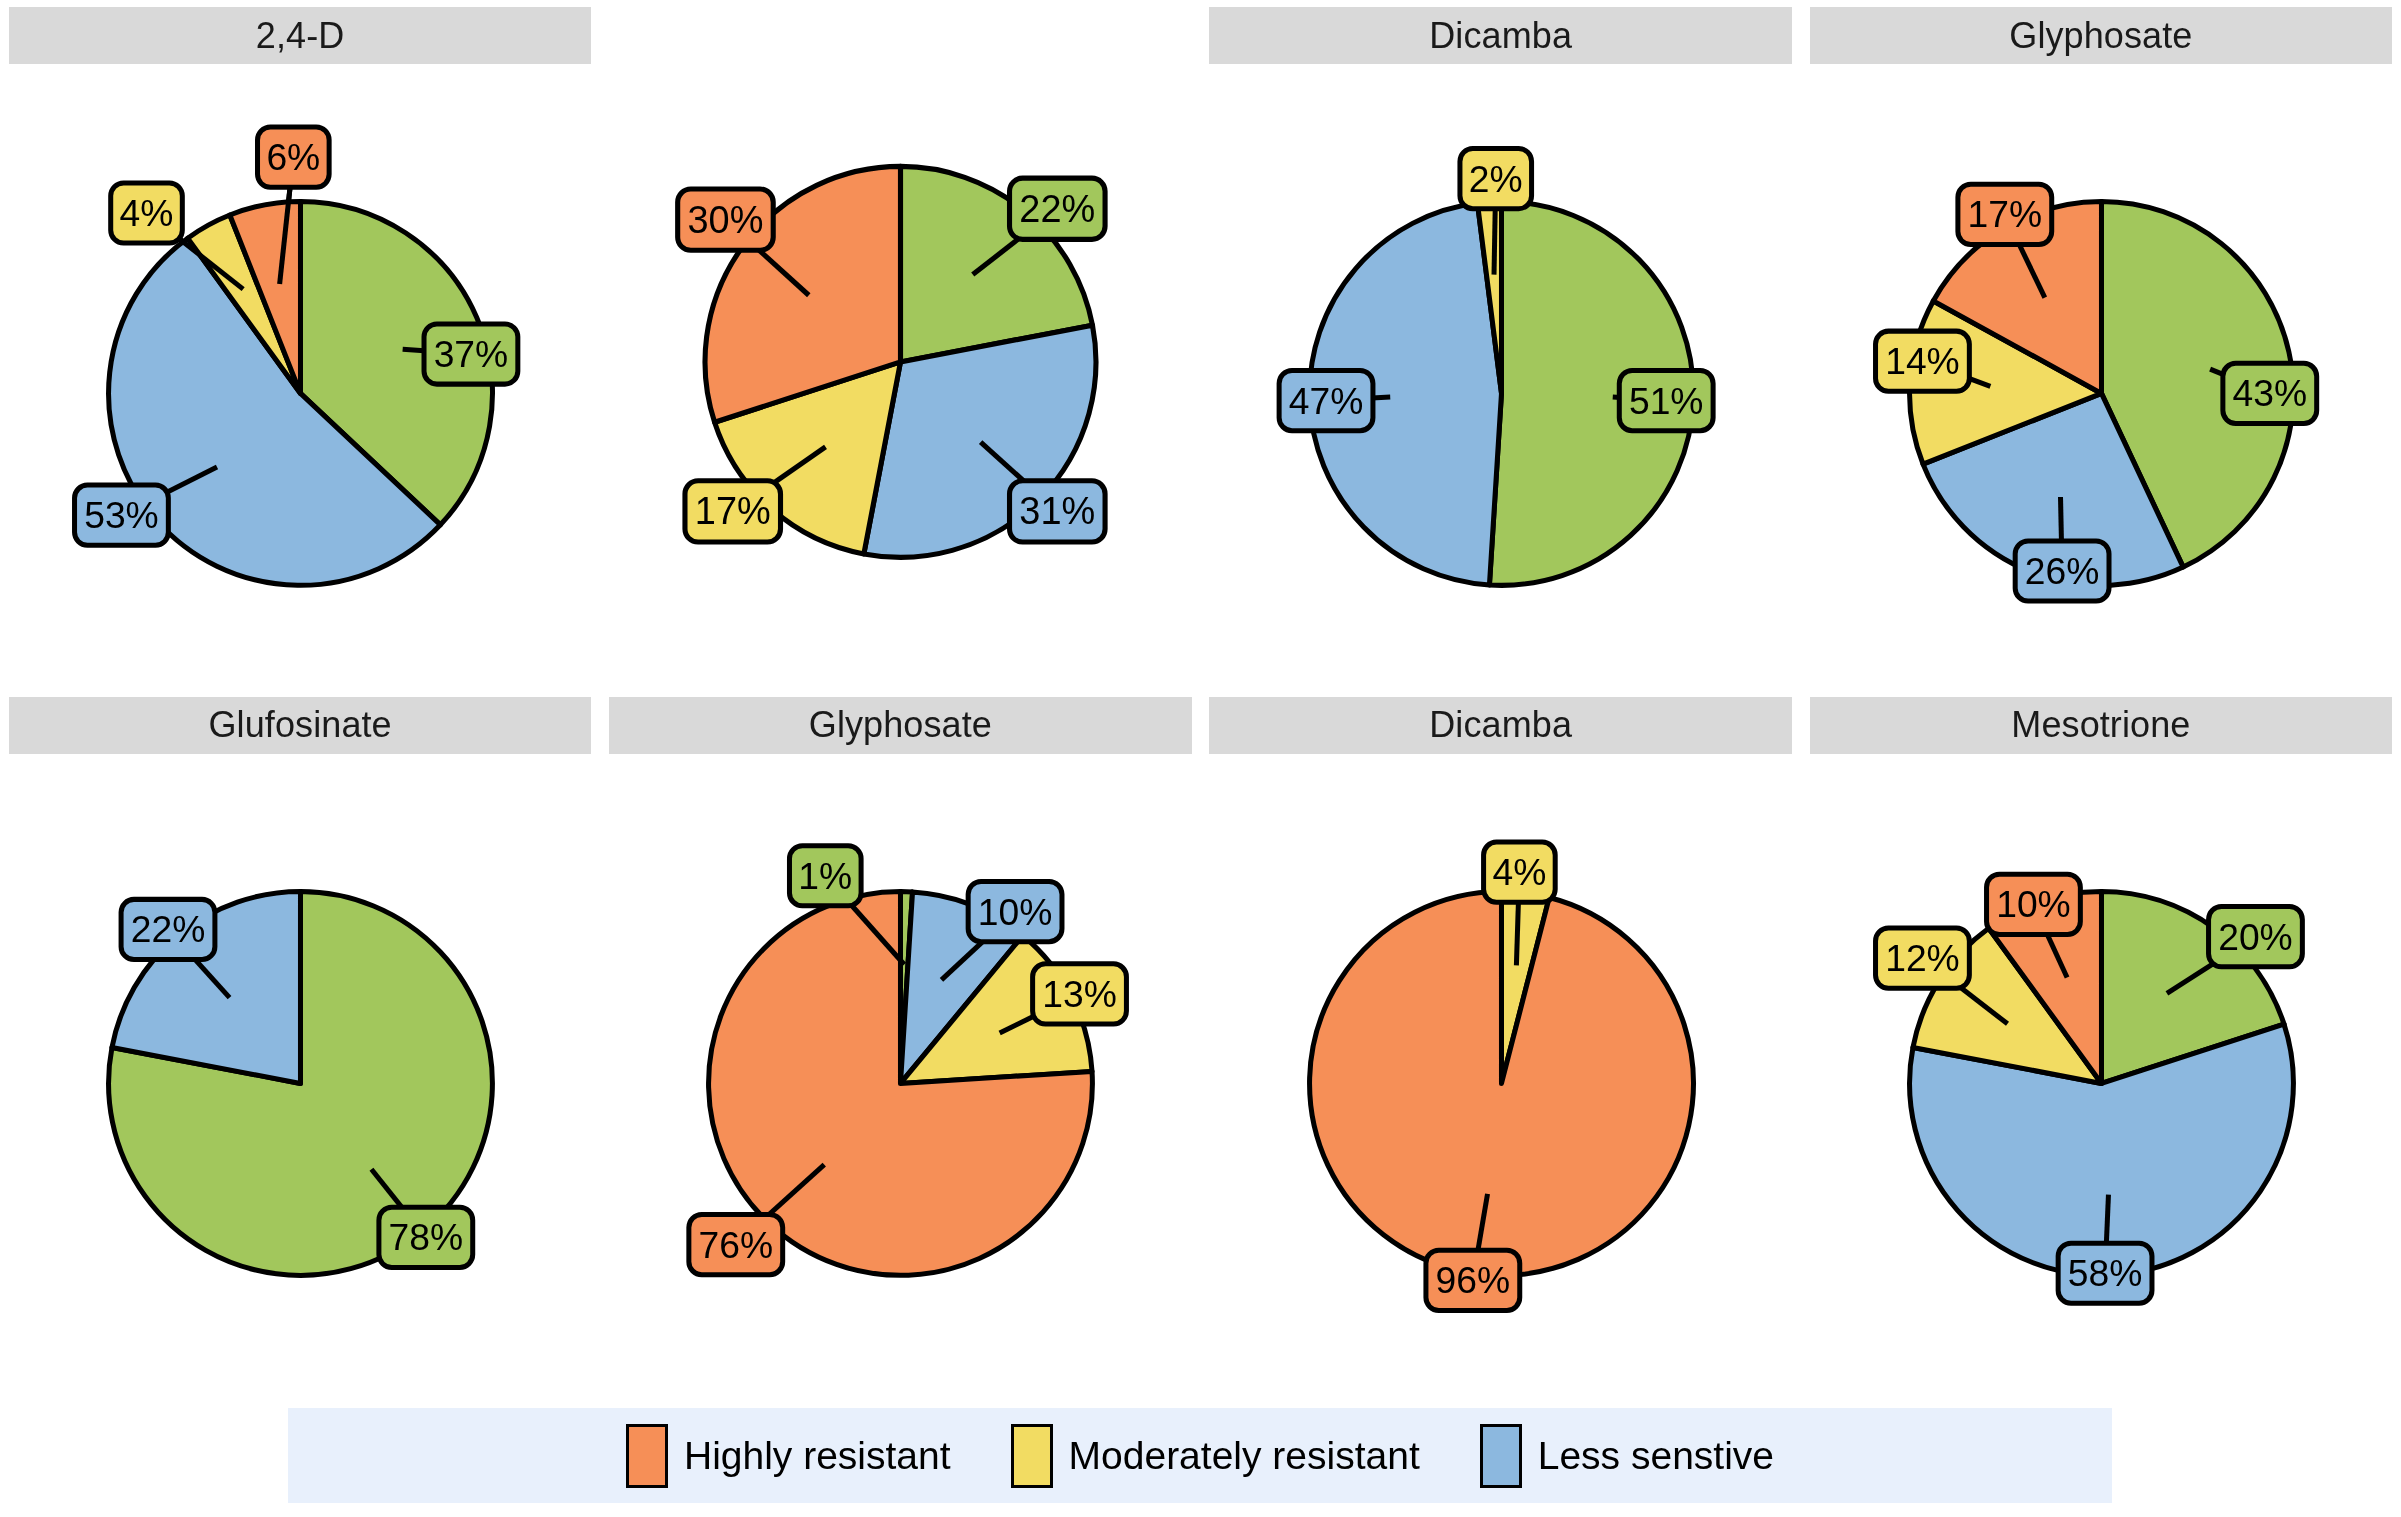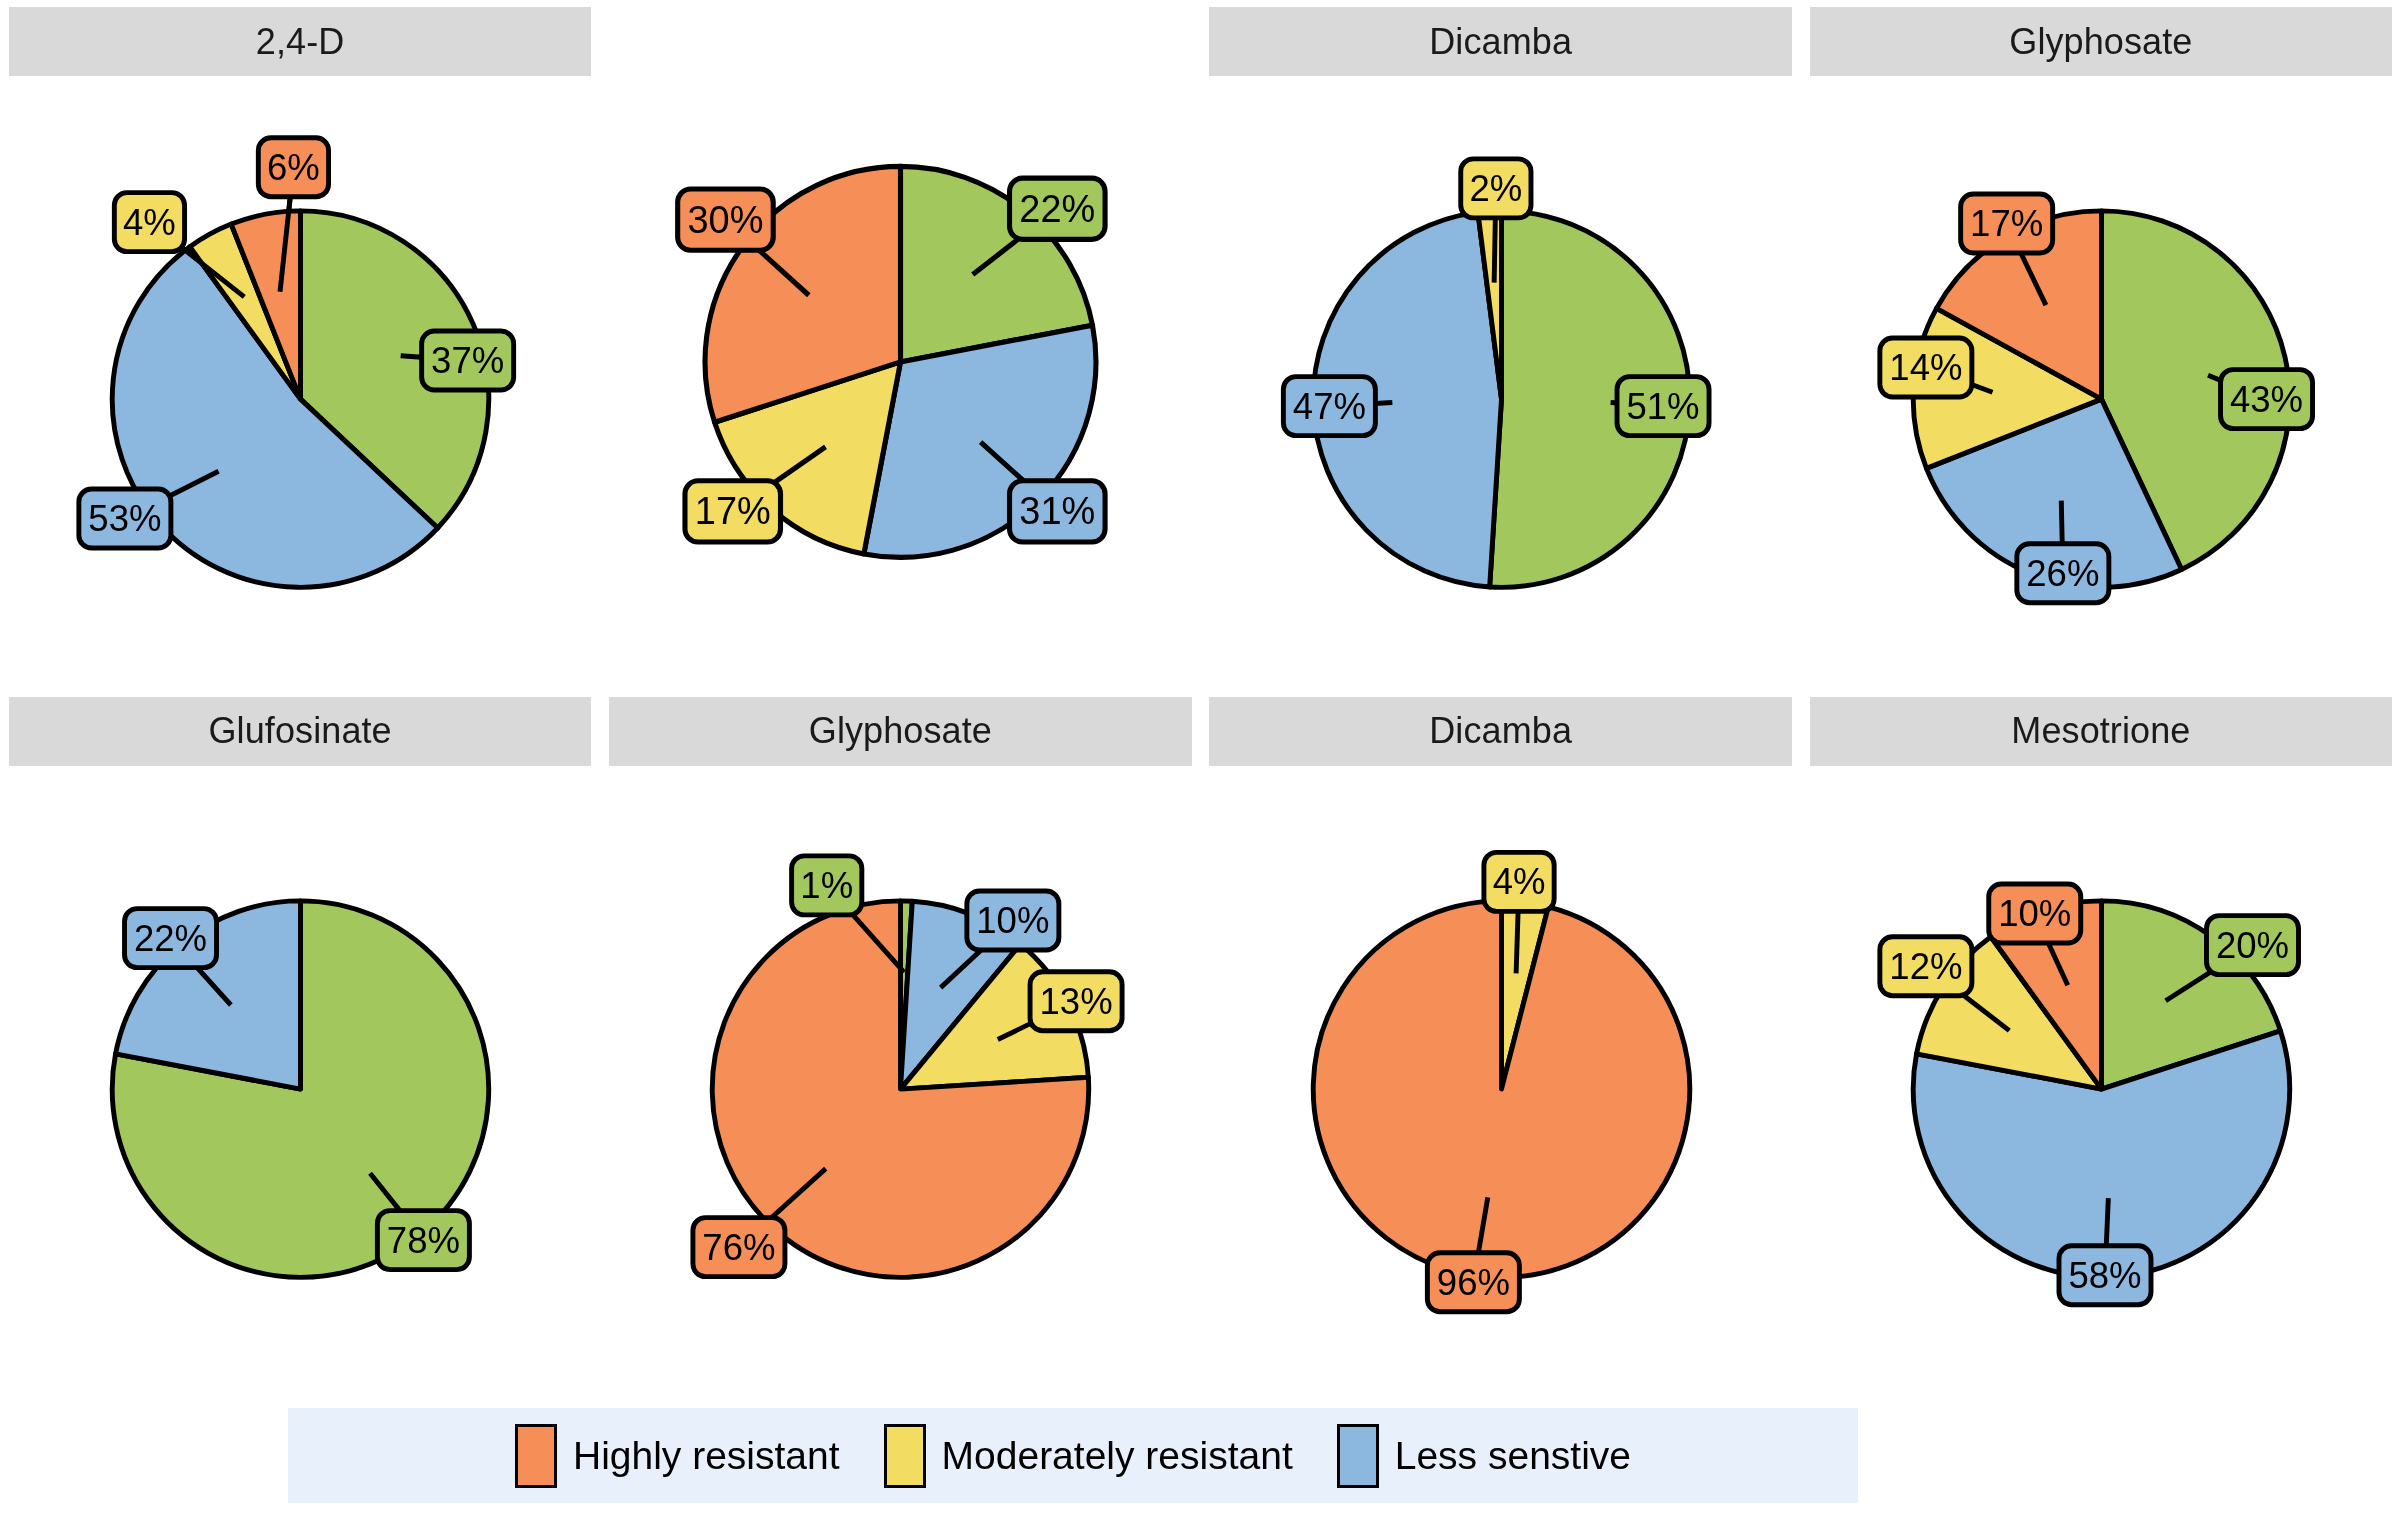--- a/index.html
+++ b/index.html
@@ -1,28 +1,28 @@
 <!DOCTYPE html>
 <html style="font-size:11.7px"><head>
 <meta charset="utf-8">
 <style>
   html,body{margin:0;padding:0;background:#ffffff;}
   body{width:2401px;height:1517px;font-family:"Liberation Sans",sans-serif;overflow:hidden;}
   #root{position:relative;width:2401px;height:1517px;}
   .facet-grid{position:absolute;left:0;top:0;width:2401px;height:1379px;
     display:grid;grid-template-columns:repeat(4,1fr);grid-template-rows:repeat(2,1fr);}
   .facet{position:relative;display:flex;flex-direction:column;align-items:stretch;}
-  .strip{height:69px;margin:7.3px 8.8px 0 8.8px;background:#d9d9d9;display:flex;
+  .strip{height:57px;margin:7.3px 8.8px 0 8.8px;background:#d9d9d9;display:flex;
     align-items:center;justify-content:center;flex:0 0 auto;}
   .strip-label{font-size:36px;color:#1a1a1a;letter-spacing:0.1px;line-height:1;
     font-family:"Liberation Sans",sans-serif;white-space:nowrap;}
   .panel{position:relative;flex:1 1 auto;}
   .panel svg{position:absolute;left:0;top:0;width:100%;height:100%;display:block;}
-  .legend-band{position:absolute;left:288px;top:1408px;width:1570px;height:95px;
-    background:#e8f0fc;display:flex;align-items:center;justify-content:center;gap:0;}
+  .legend-band{position:absolute;left:288px;top:1408px;width:1824px;height:95px;
+    background:#e8f0fc;display:flex;align-items:center;justify-content:center;gap:16px;}
   .legend-item{display:flex;align-items:center;margin:0 22px;}
   .legend-swatch{width:42px;height:64px;border:3.6px solid #000;box-sizing:border-box;margin-right:16px;}
   .legend-text{font-size:39px;color:#000;white-space:nowrap;line-height:1;
     font-family:"Liberation Sans",sans-serif;}
   .lbl-text{font-size:52px;font-family:"Liberation Sans",sans-serif;fill:#000;}
 </style>
 </head>
 <body>
 
 <div id="root">

